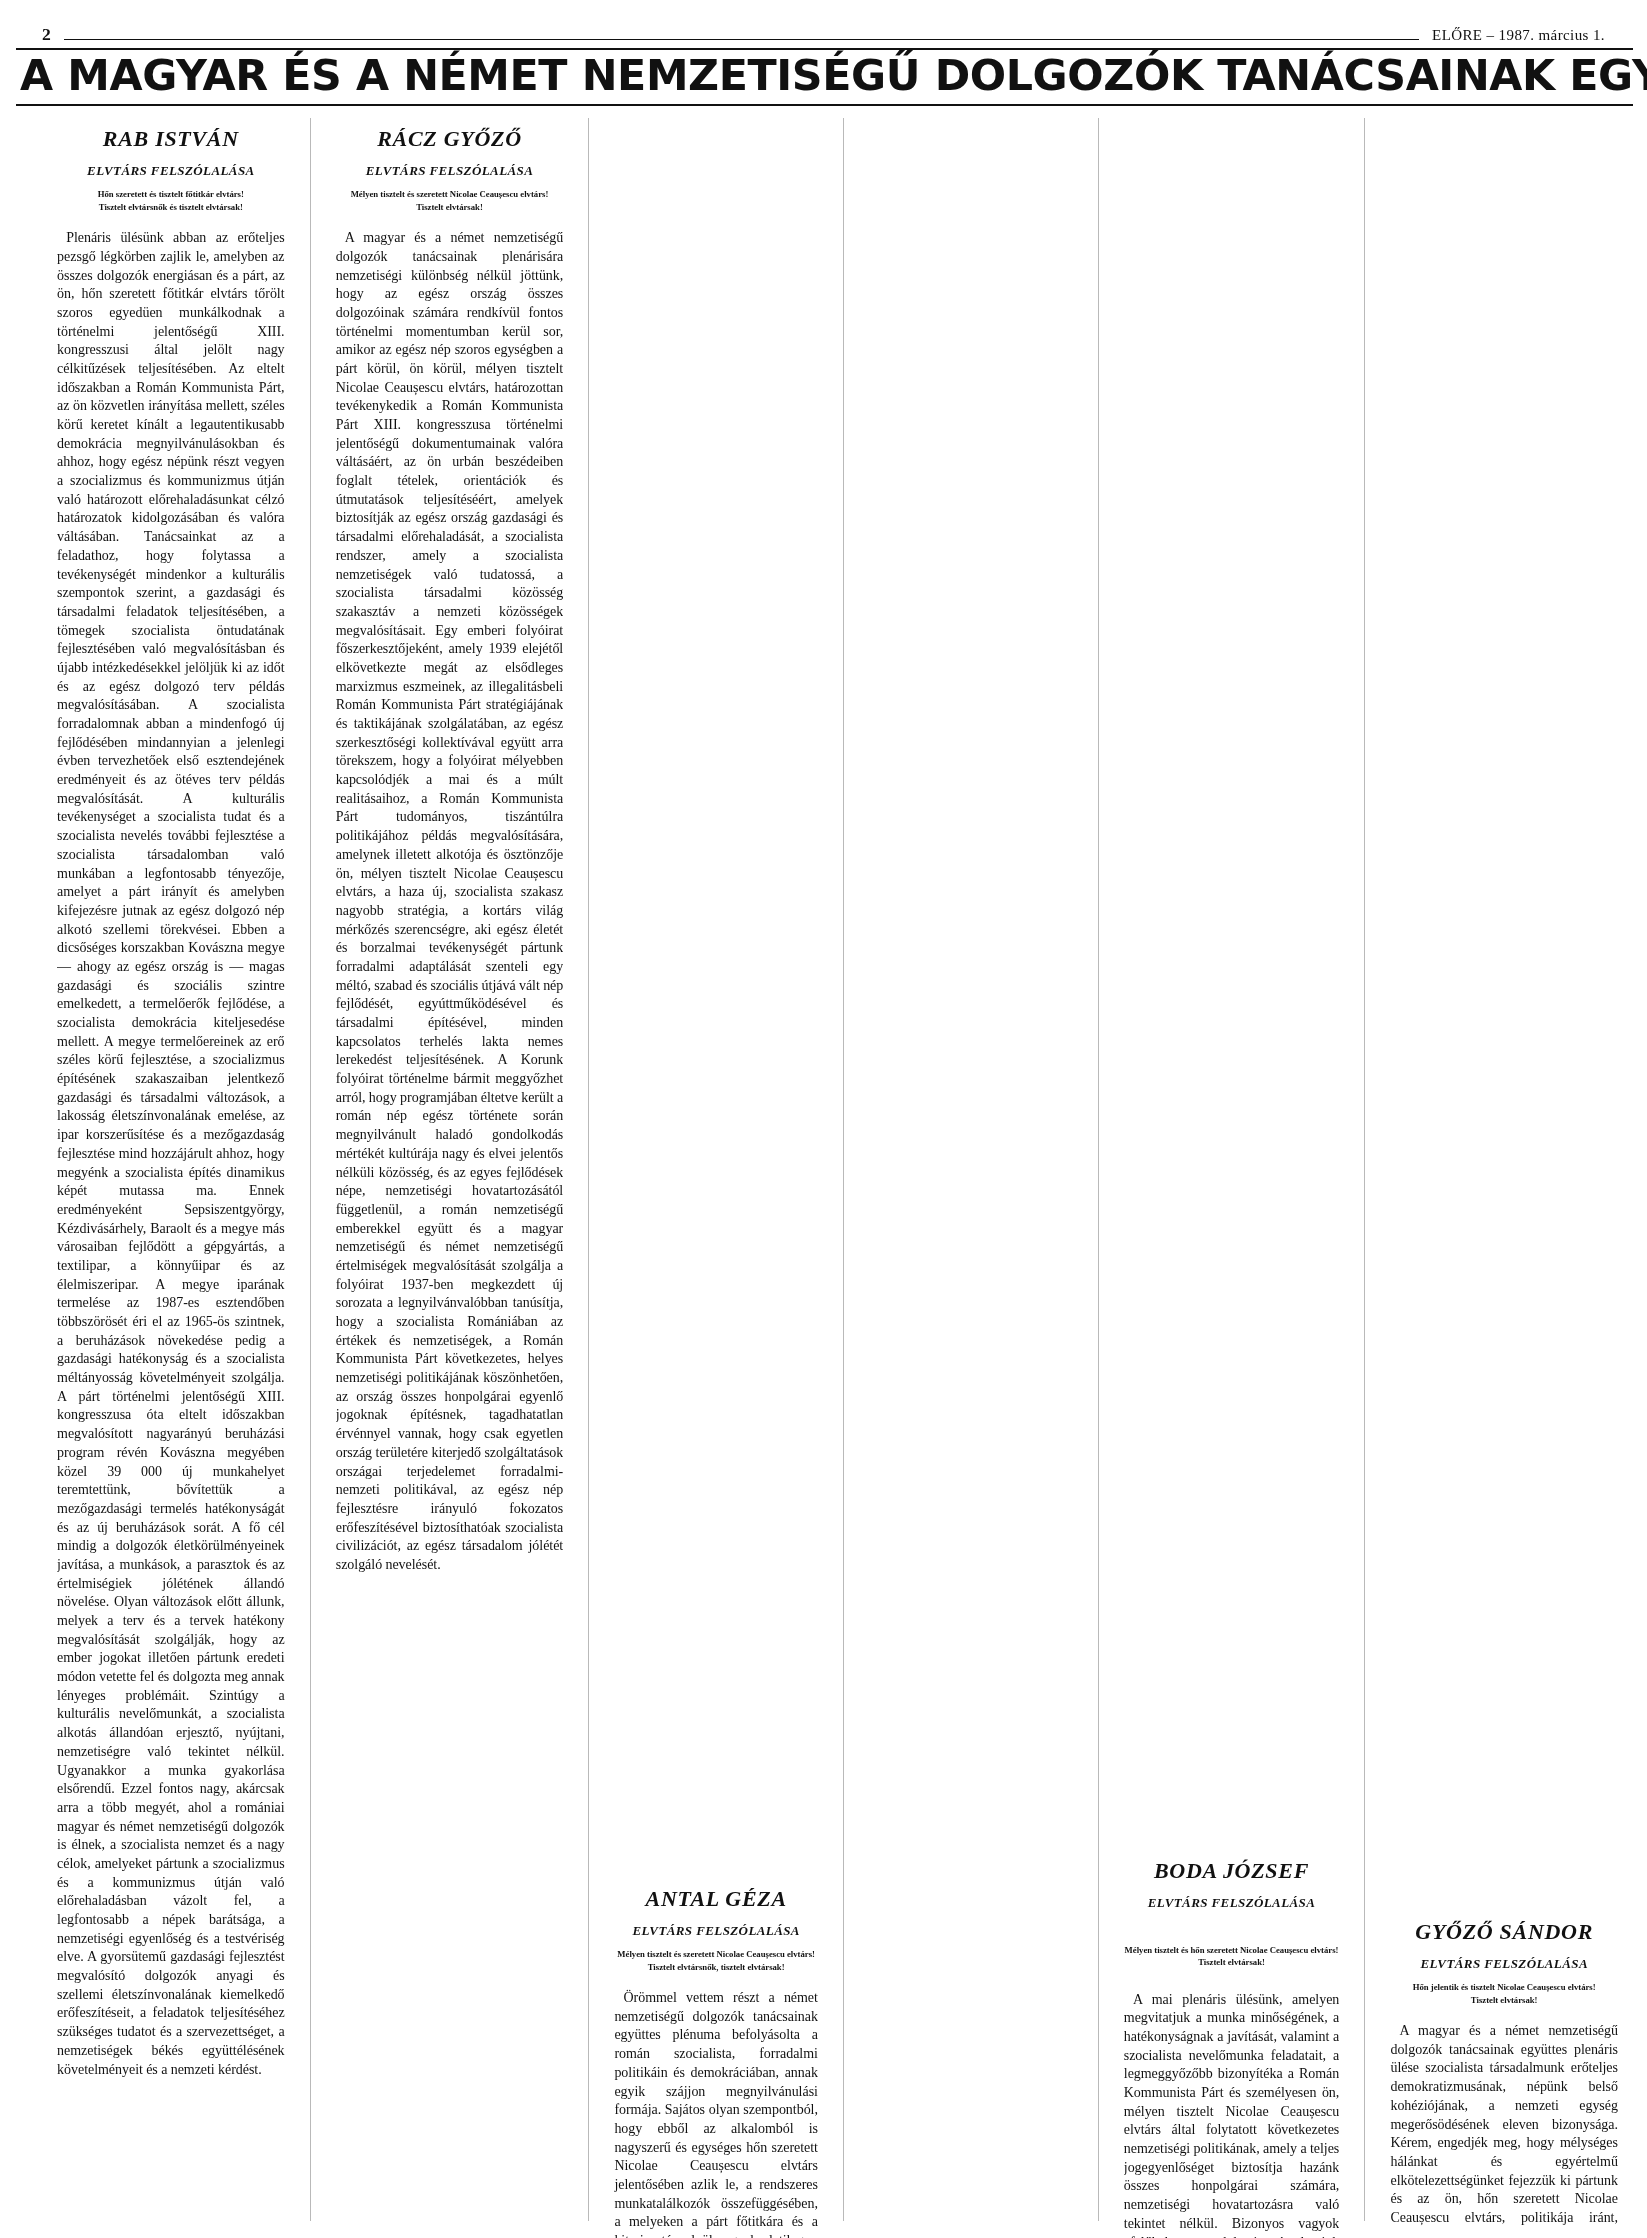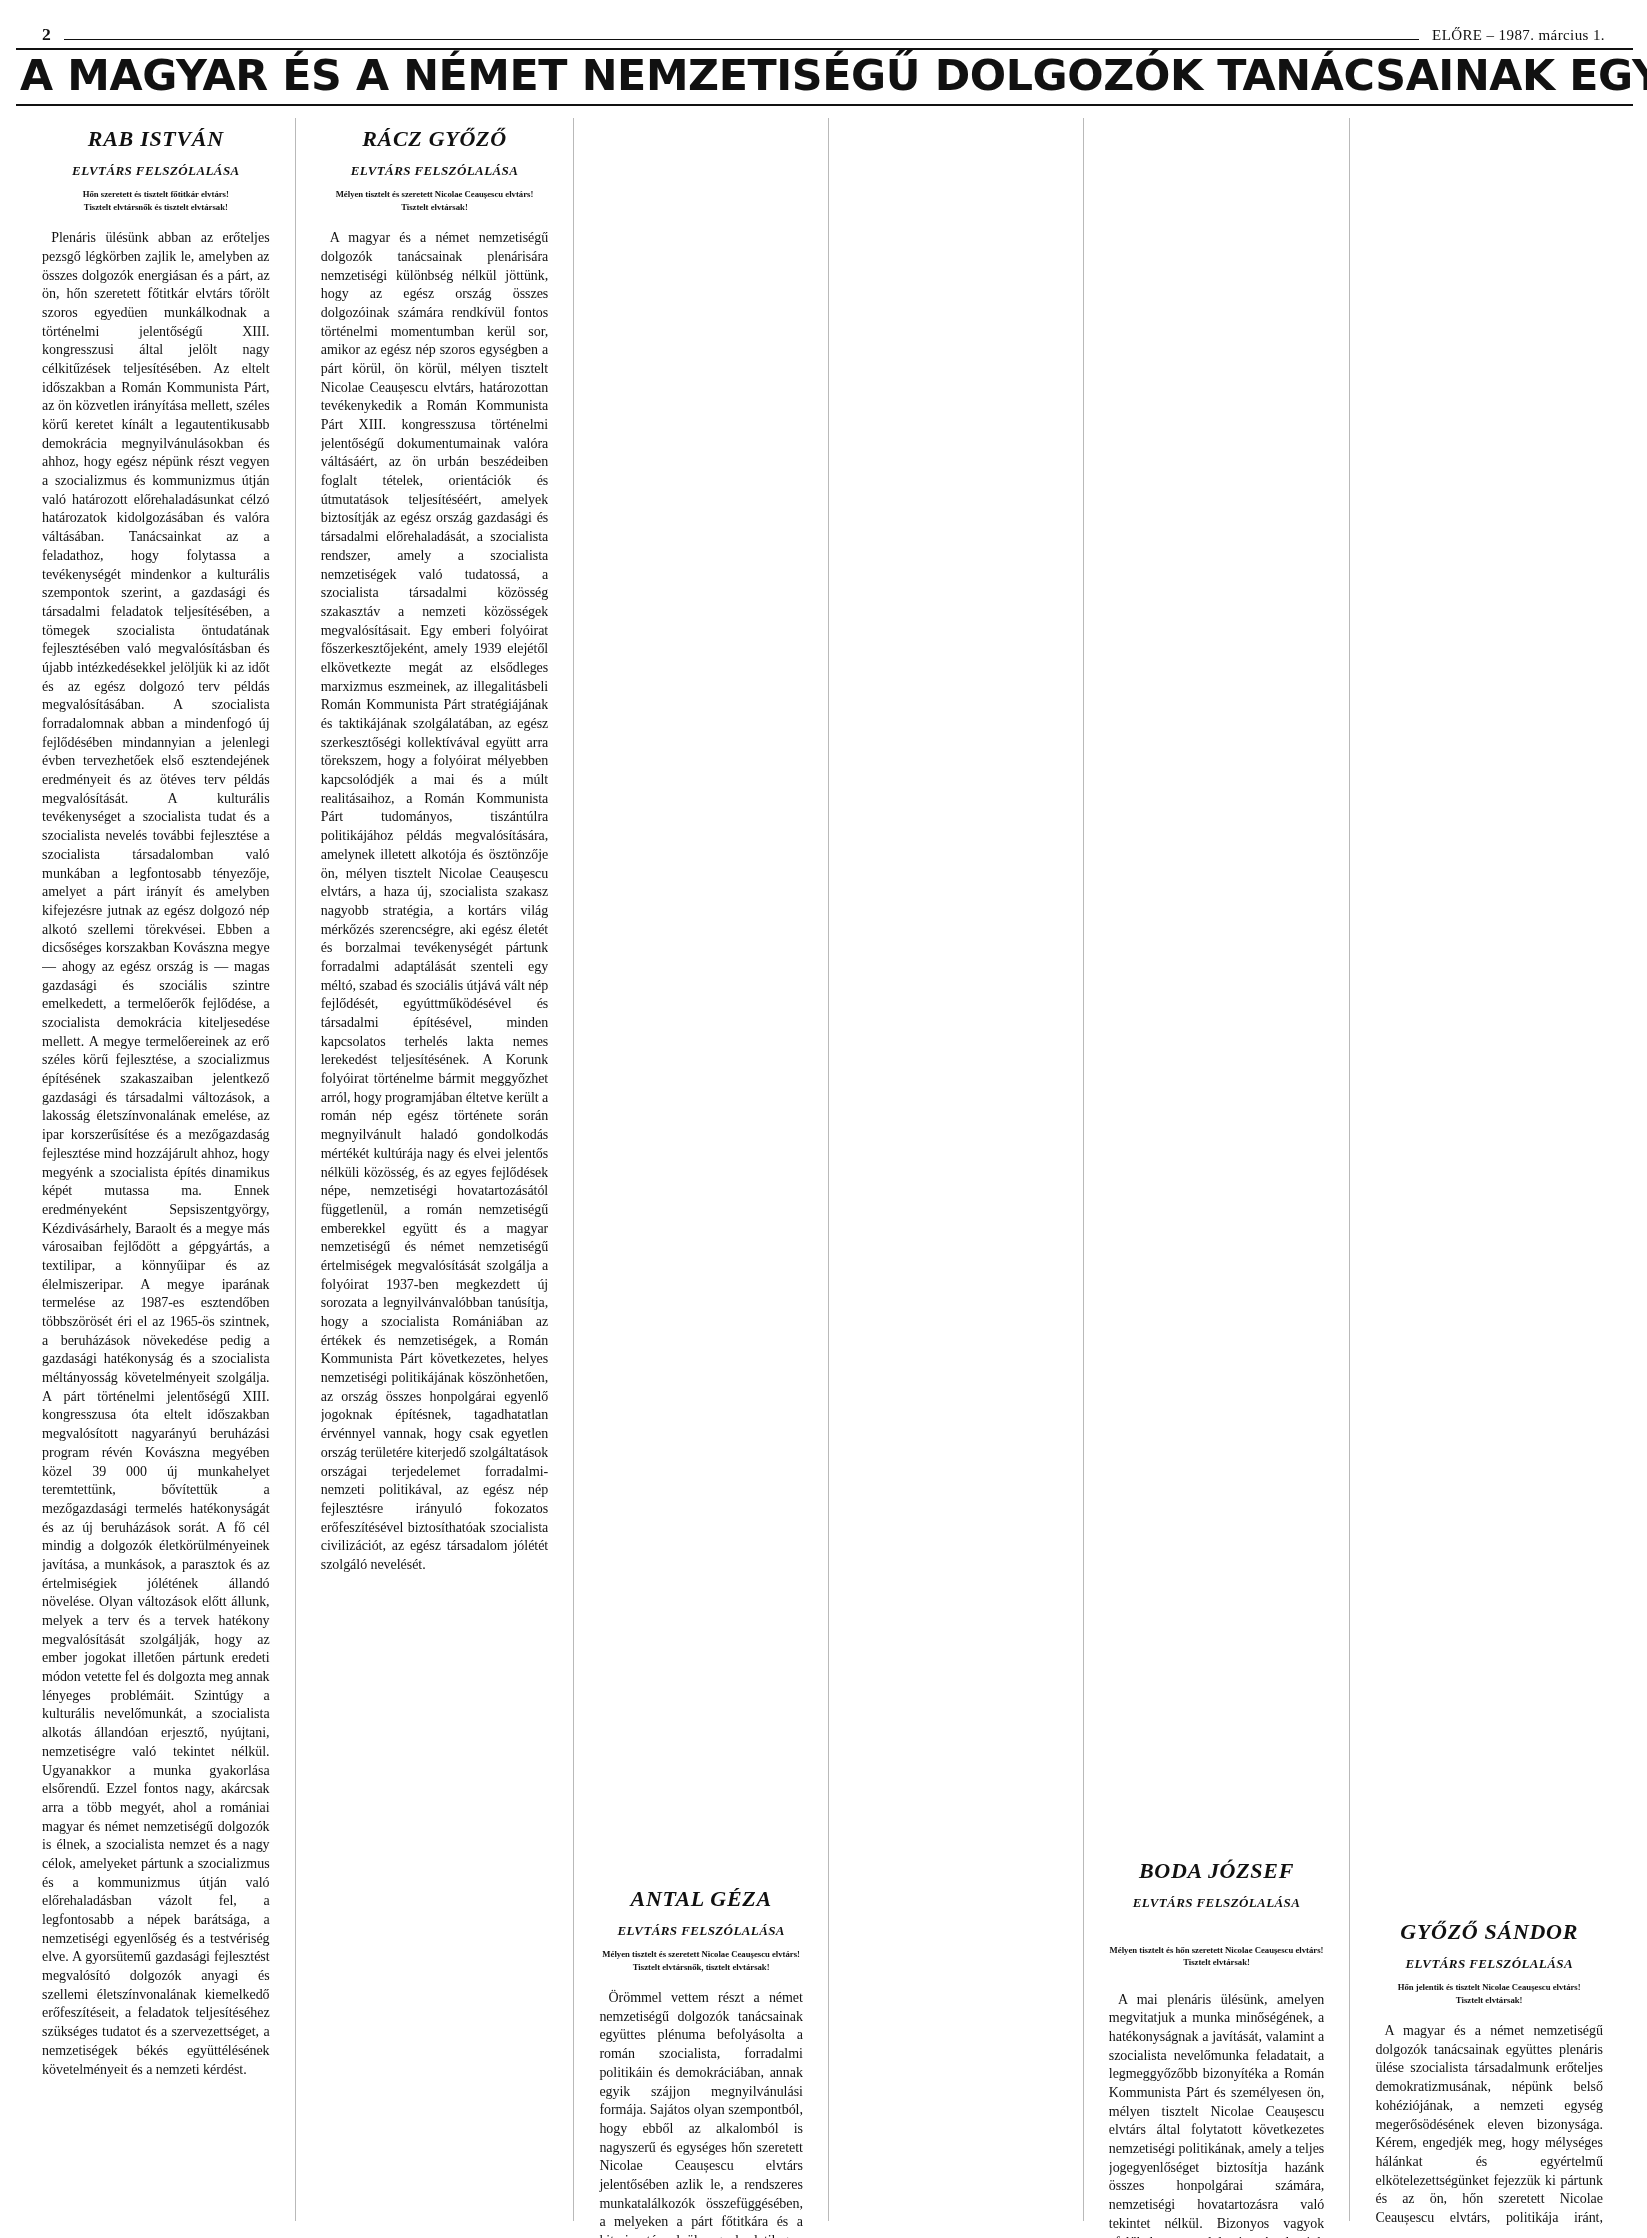--- a/index.html
+++ b/index.html
@@ -69,21 +69,21 @@
     letter-spacing: -0.4px;
     text-align: center;
     line-height: 1;
     white-space: nowrap;
     transform: scaleX(0.995);
   }
 
   
   .cols {
     position: absolute;
-    left: 17px;
+    left: 32px;
     top: 118px;
     width: 1611px;
     height: 2103px;
     display: flex;
     gap: 0;
   }
   .col {
     position: relative;
     box-sizing: border-box;
     padding: 0 9.1px;

